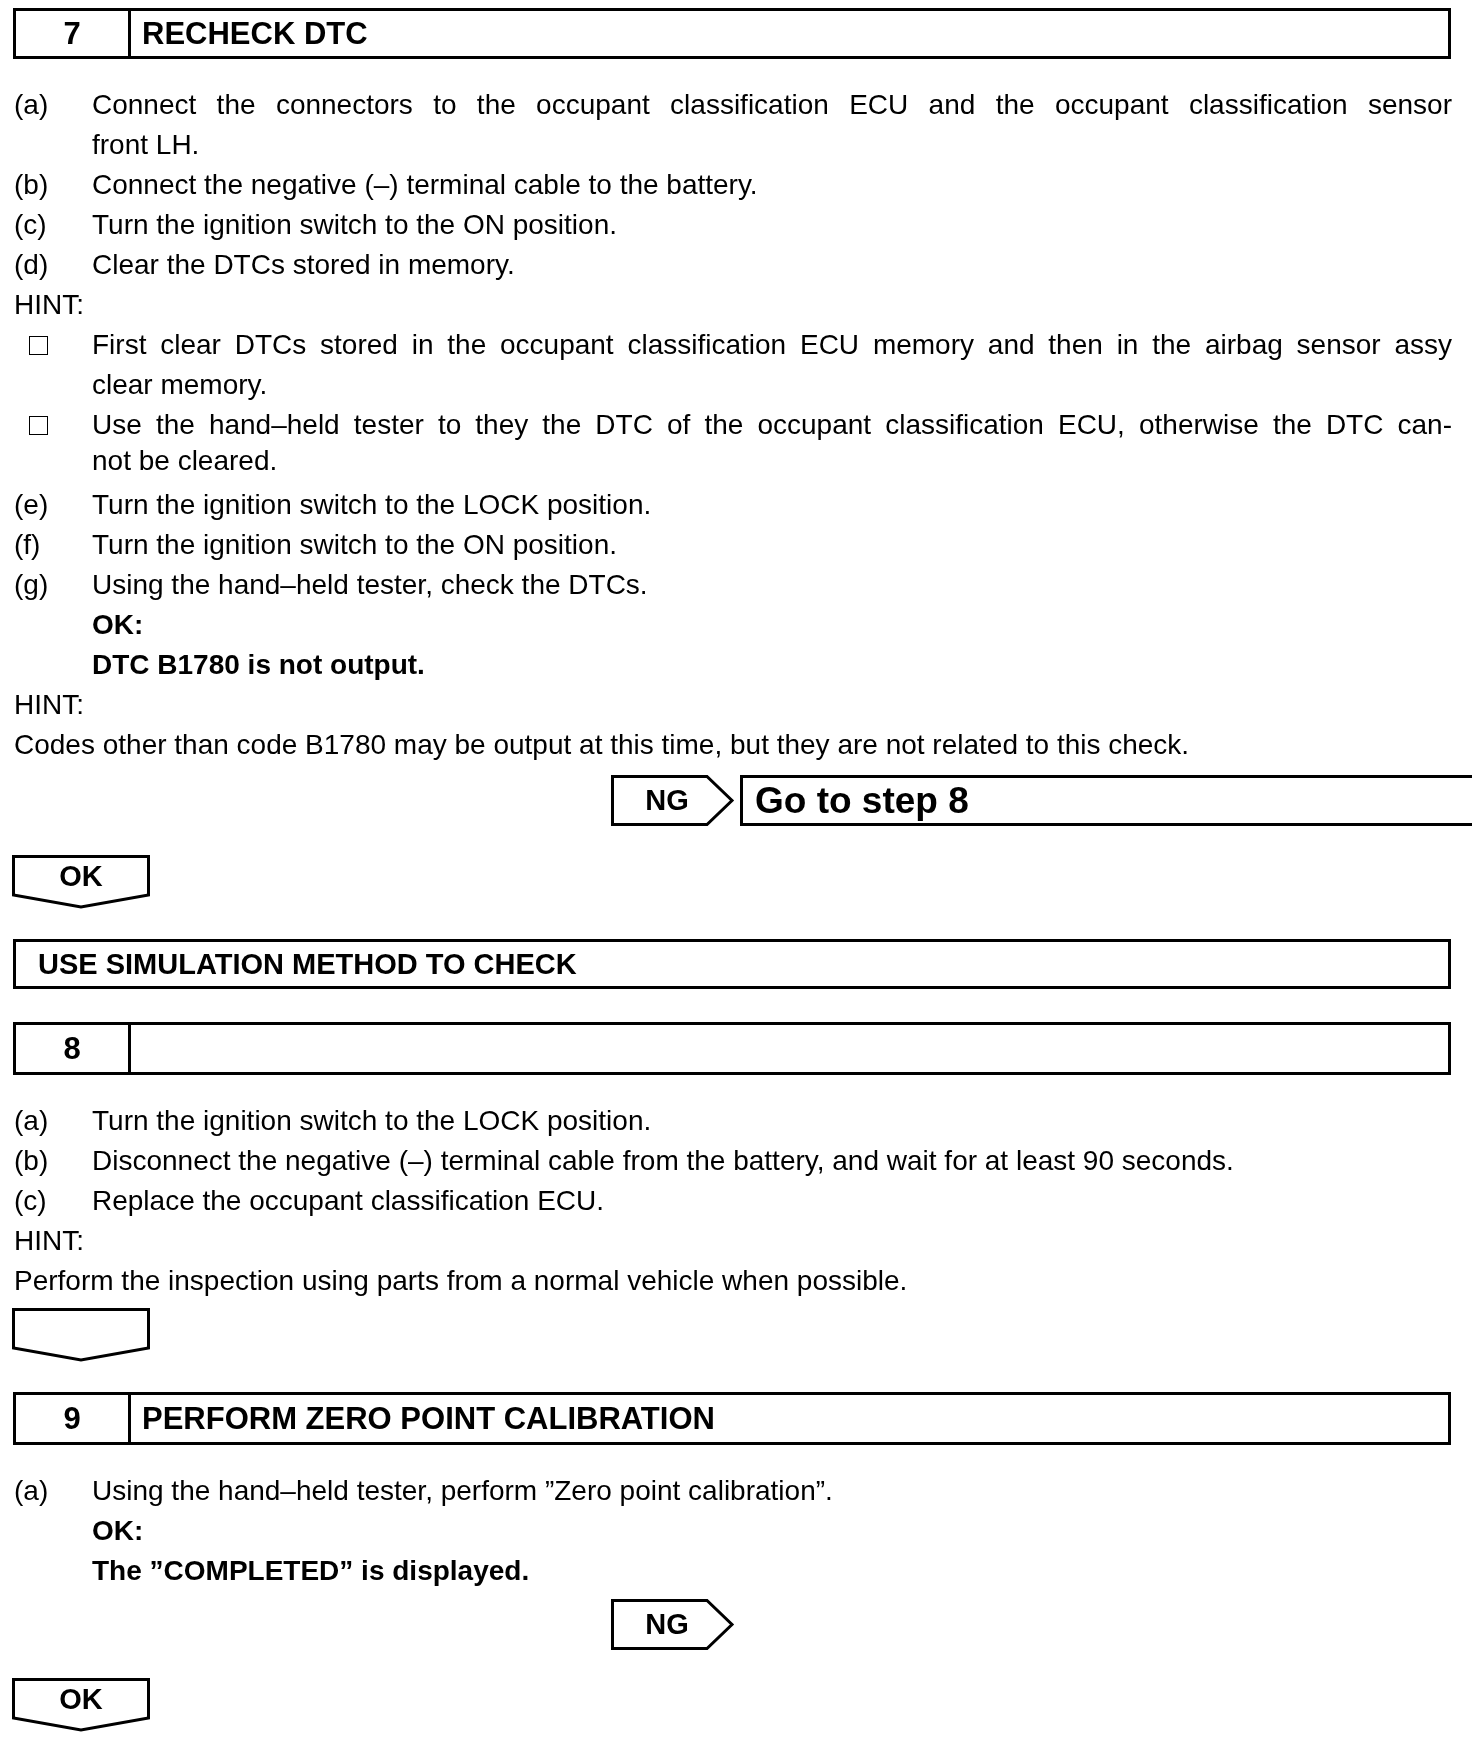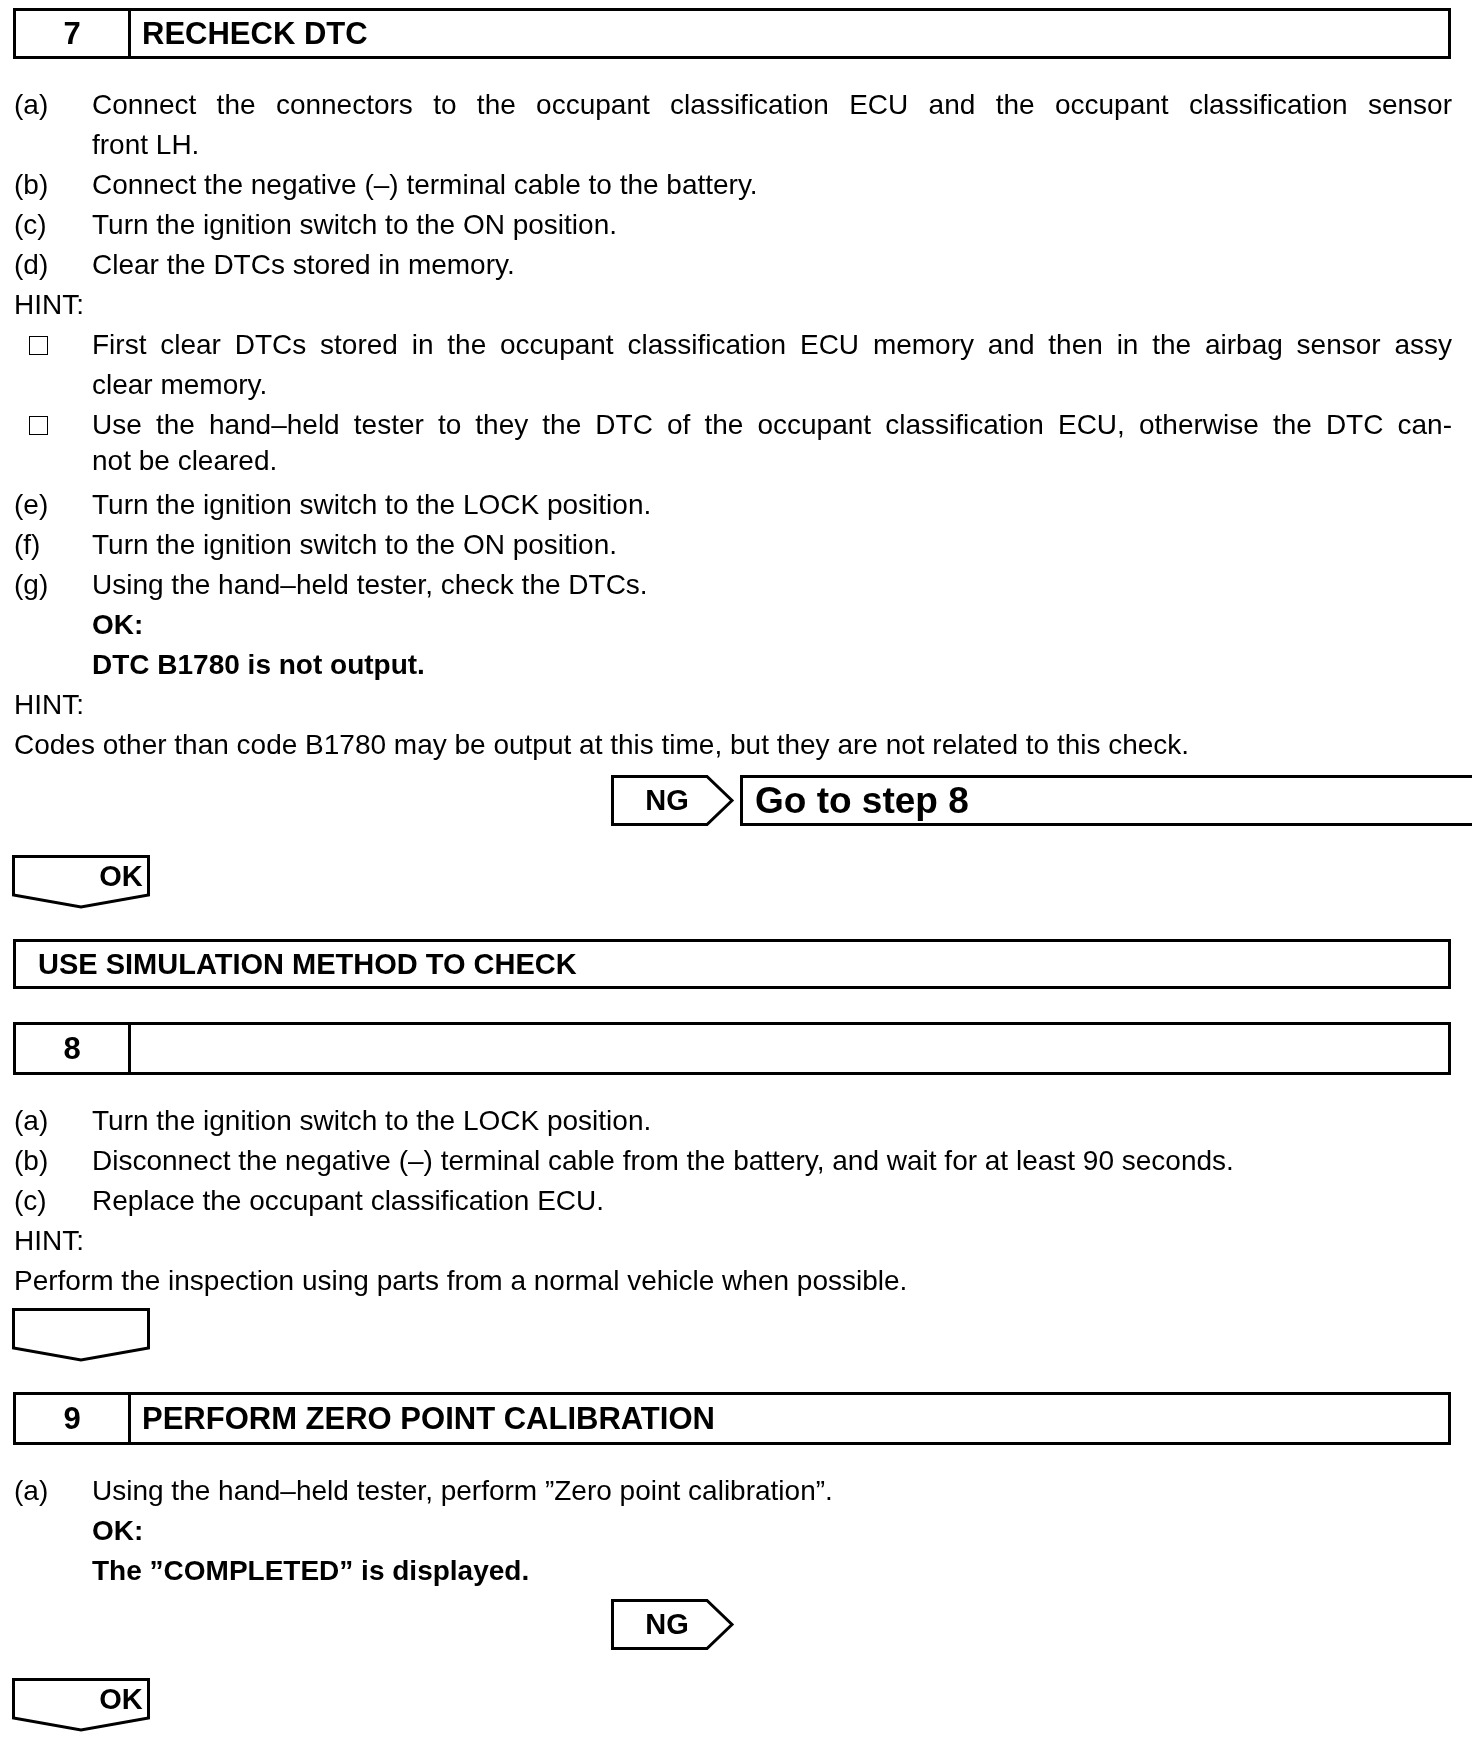--- a/index.html
+++ b/index.html
@@ -23,21 +23,21 @@
 
   .ng-wrap { position: absolute; left: 611px; width: 1012px; height: 51px; }
   .ng-shape { position: absolute; left: 0; top: 0; width: 124px; height: 51px; }
   .ng-label { position: absolute; left: 14px; top: 0; width: 84px; height: 51px; display: flex; align-items: center;
               justify-content: center; font-weight: bold; font-size: 29px; }
   .goto-box { position: absolute; left: 129px; top: 0; right: 0; height: 51px; border: 3px solid #000; box-sizing: border-box;
               display: flex; align-items: center; padding-left: 12px; font-weight: bold; font-size: 37px; white-space: nowrap; }
 
   .ok-arrow { position: absolute; left: 12px; width: 138px; height: 54px; }
   .ok-arrow-label { position: absolute; left: 0; top: 2px; width: 138px; height: 38px; display: flex;
-                    align-items: center; justify-content: center; font-weight: bold; font-size: 29px; padding-left: 40px; }
+                    align-items: center; justify-content: center; font-weight: bold; font-size: 29px; }
 </style>
 </head>
 <body>
 
 <div class="step-header" style="top:8px; height:51px;">
   <div class="step-num">7</div>
   <div class="step-title">RECHECK DTC</div>
 </div>
 
 <div class="label" style="top:88px;">(a)</div>

